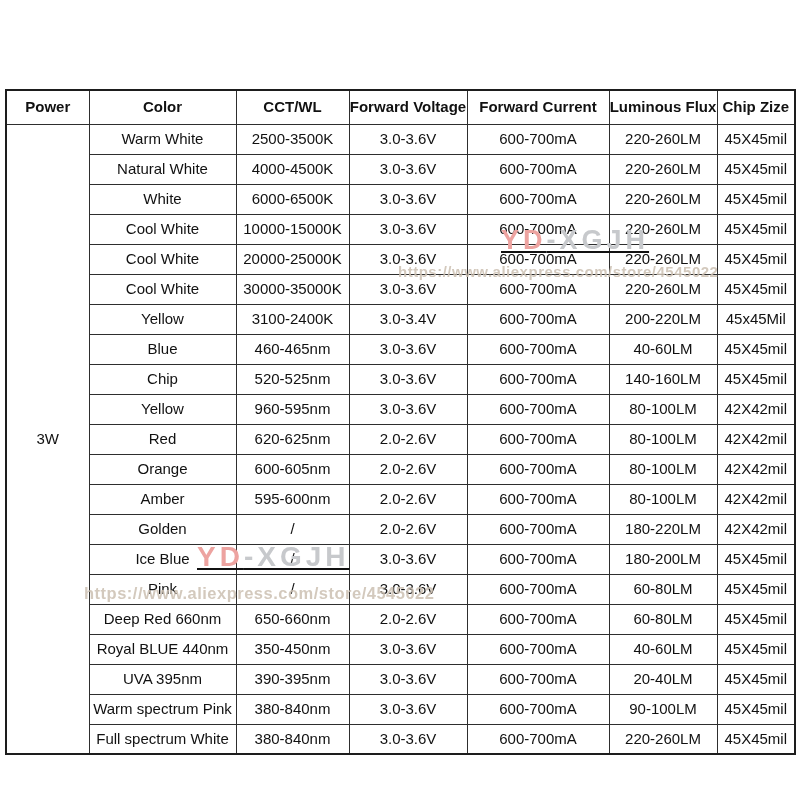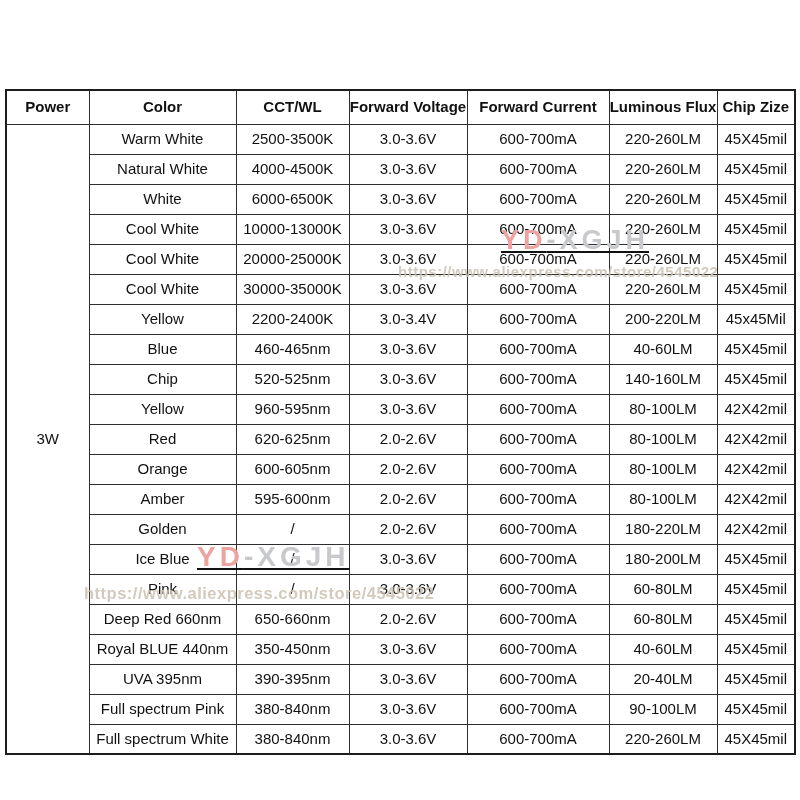--- a/index.html
+++ b/index.html
@@ -89,21 +89,21 @@
         <tr>
           <td>White</td>
           <td>6000-6500K</td>
           <td>3.0-3.6V</td>
           <td>600-700mA</td>
           <td>220-260LM</td>
           <td>45X45mil</td>
         </tr>
         <tr>
           <td>Cool White</td>
-          <td>10000-13000K</td>
+          <td>10000-15000K</td>
           <td>3.0-3.6V</td>
           <td>600-700mA</td>
           <td>220-260LM</td>
           <td>45X45mil</td>
         </tr>
         <tr>
           <td>Cool White</td>
           <td>20000-25000K</td>
           <td>3.0-3.6V</td>
           <td>600-700mA</td>
@@ -113,21 +113,21 @@
         <tr>
           <td>Cool White</td>
           <td>30000-35000K</td>
           <td>3.0-3.6V</td>
           <td>600-700mA</td>
           <td>220-260LM</td>
           <td>45X45mil</td>
         </tr>
         <tr>
           <td>Yellow</td>
-          <td>2200-2400K</td>
+          <td>3100-2400K</td>
           <td>3.0-3.4V</td>
           <td>600-700mA</td>
           <td>200-220LM</td>
           <td>45x45Mil</td>
         </tr>
         <tr>
           <td>Blue</td>
           <td>460-465nm</td>
           <td>3.0-3.6V</td>
           <td>600-700mA</td>
@@ -216,21 +216,21 @@
         </tr>
         <tr>
           <td>UVA 395nm</td>
           <td>390-395nm</td>
           <td>3.0-3.6V</td>
           <td>600-700mA</td>
           <td>20-40LM</td>
           <td>45X45mil</td>
         </tr>
         <tr>
-          <td>Full spectrum Pink</td>
+          <td>Warm spectrum Pink</td>
           <td>380-840nm</td>
           <td>3.0-3.6V</td>
           <td>600-700mA</td>
           <td>90-100LM</td>
           <td>45X45mil</td>
         </tr>
         <tr>
           <td>Full spectrum White</td>
           <td>380-840nm</td>
           <td>3.0-3.6V</td>

